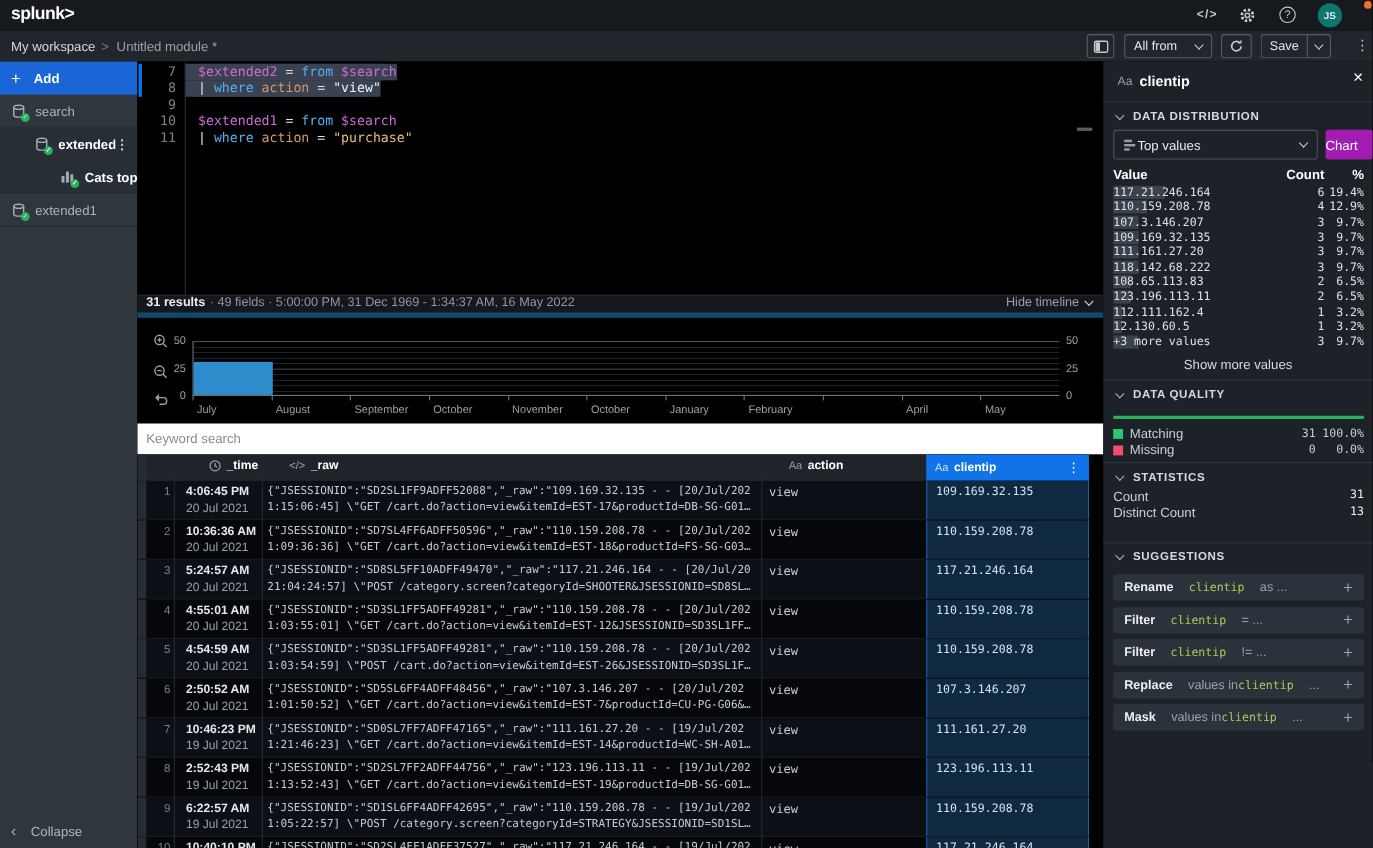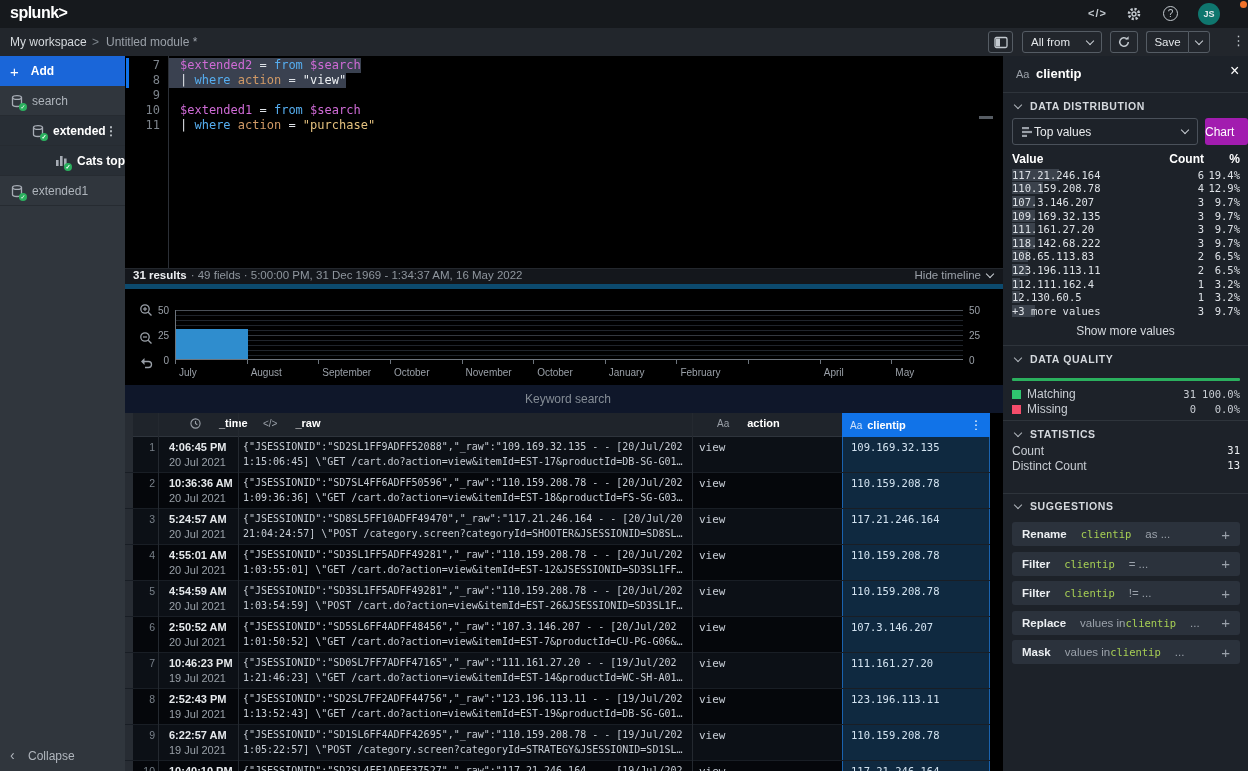--- a/index.html
+++ b/index.html
@@ -87,29 +87,29 @@
   .tl-plot{position:absolute;left:50px;top:21px;width:788px;height:50px;
     border-left:1px solid #6d747c;border-bottom:1px solid #6d747c;
     background:repeating-linear-gradient(to bottom,#1f242b 0,#1f242b 1px,transparent 1px,transparent 5px);}
   .tl-topline{position:absolute;left:0;top:0;width:100%;height:1px;background:#4a5058;}
   .tl-midline{position:absolute;left:0;top:50%;width:100%;height:1px;background:#33383f;}
   .tl-bar{position:absolute;bottom:0;background:#2f8dce;cursor:pointer;}
   .tl-tick{position:absolute;top:71px;width:1px;height:4px;background:#6d747c;}
   .tl-month{position:absolute;top:78px;font-size:10px;color:#9aa0a8;white-space:nowrap;}
 
   
-  .keyword{position:absolute;left:0;top:329px;width:878px;height:28px;background:#0f172a;
-    display:flex;align-items:center;cursor:text;justify-content:center;}
+  .keyword{position:absolute;left:0;top:329px;width:878px;height:28px;background:#ffffff;
+    display:flex;align-items:center;cursor:text;}
   .keyword span{margin-left:8px;font-size:12px;color:#848c95;}
 
   
   .rtable{position:absolute;left:0;top:357px;width:865px;height:358px;overflow:hidden;}
   .thead{position:absolute;left:0;top:0;width:865px;height:24px;background:#1f242b;border-bottom:1px solid #2e343c;
     font-size:11px;}
-  .th{position:absolute;top:4px;display:flex;align-items:center;gap:18px;color:#fff;font-weight:700;padding-left:20px;}
+  .th{position:absolute;top:4px;display:flex;align-items:center;gap:5px;color:#fff;font-weight:700;padding-left:20px;}
   .th .pre{color:#9aa0a8;font-weight:400;font-size:10px;}
   .th-clientip{position:absolute;left:717px;top:0;width:148px;height:24px;background:#1173e8;color:#fff;
     display:flex;align-items:center;cursor:pointer;}
   .th-clientip .pre{color:#cfe2fa;font-weight:400;font-size:10px;margin-left:8px;}
   .th-clientip .lbl{font-weight:700;margin-left:5px;}
   .th-clientip .kb{margin-left:auto;margin-right:8px;font-size:12px;}
   .tbody{position:absolute;left:0;top:24px;width:865px;height:334px;}
   .trow{position:relative;width:865px;height:36px;border-bottom:1px solid #191e25;overflow:hidden;}
   .trow.odd{background:#0c1016;}
   .trow.even{background:#05070b;}

